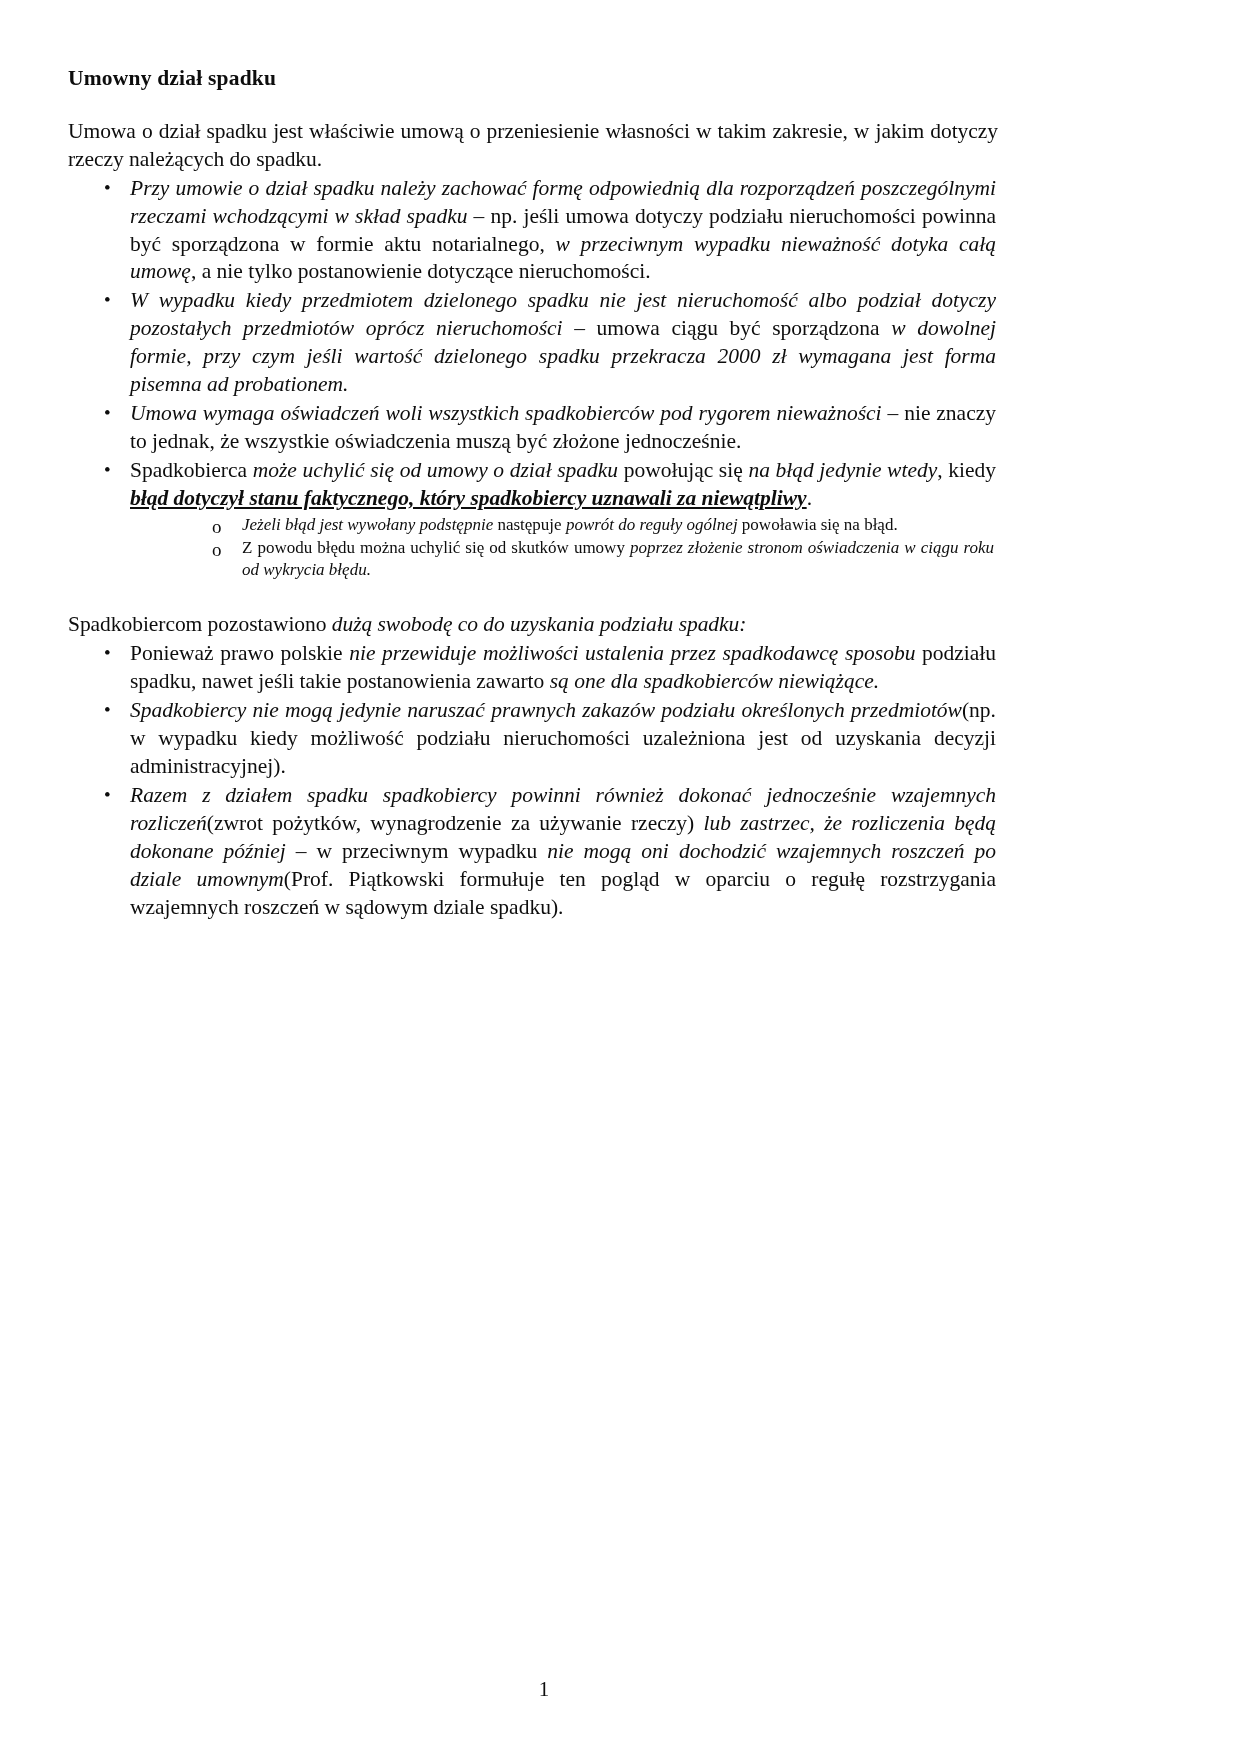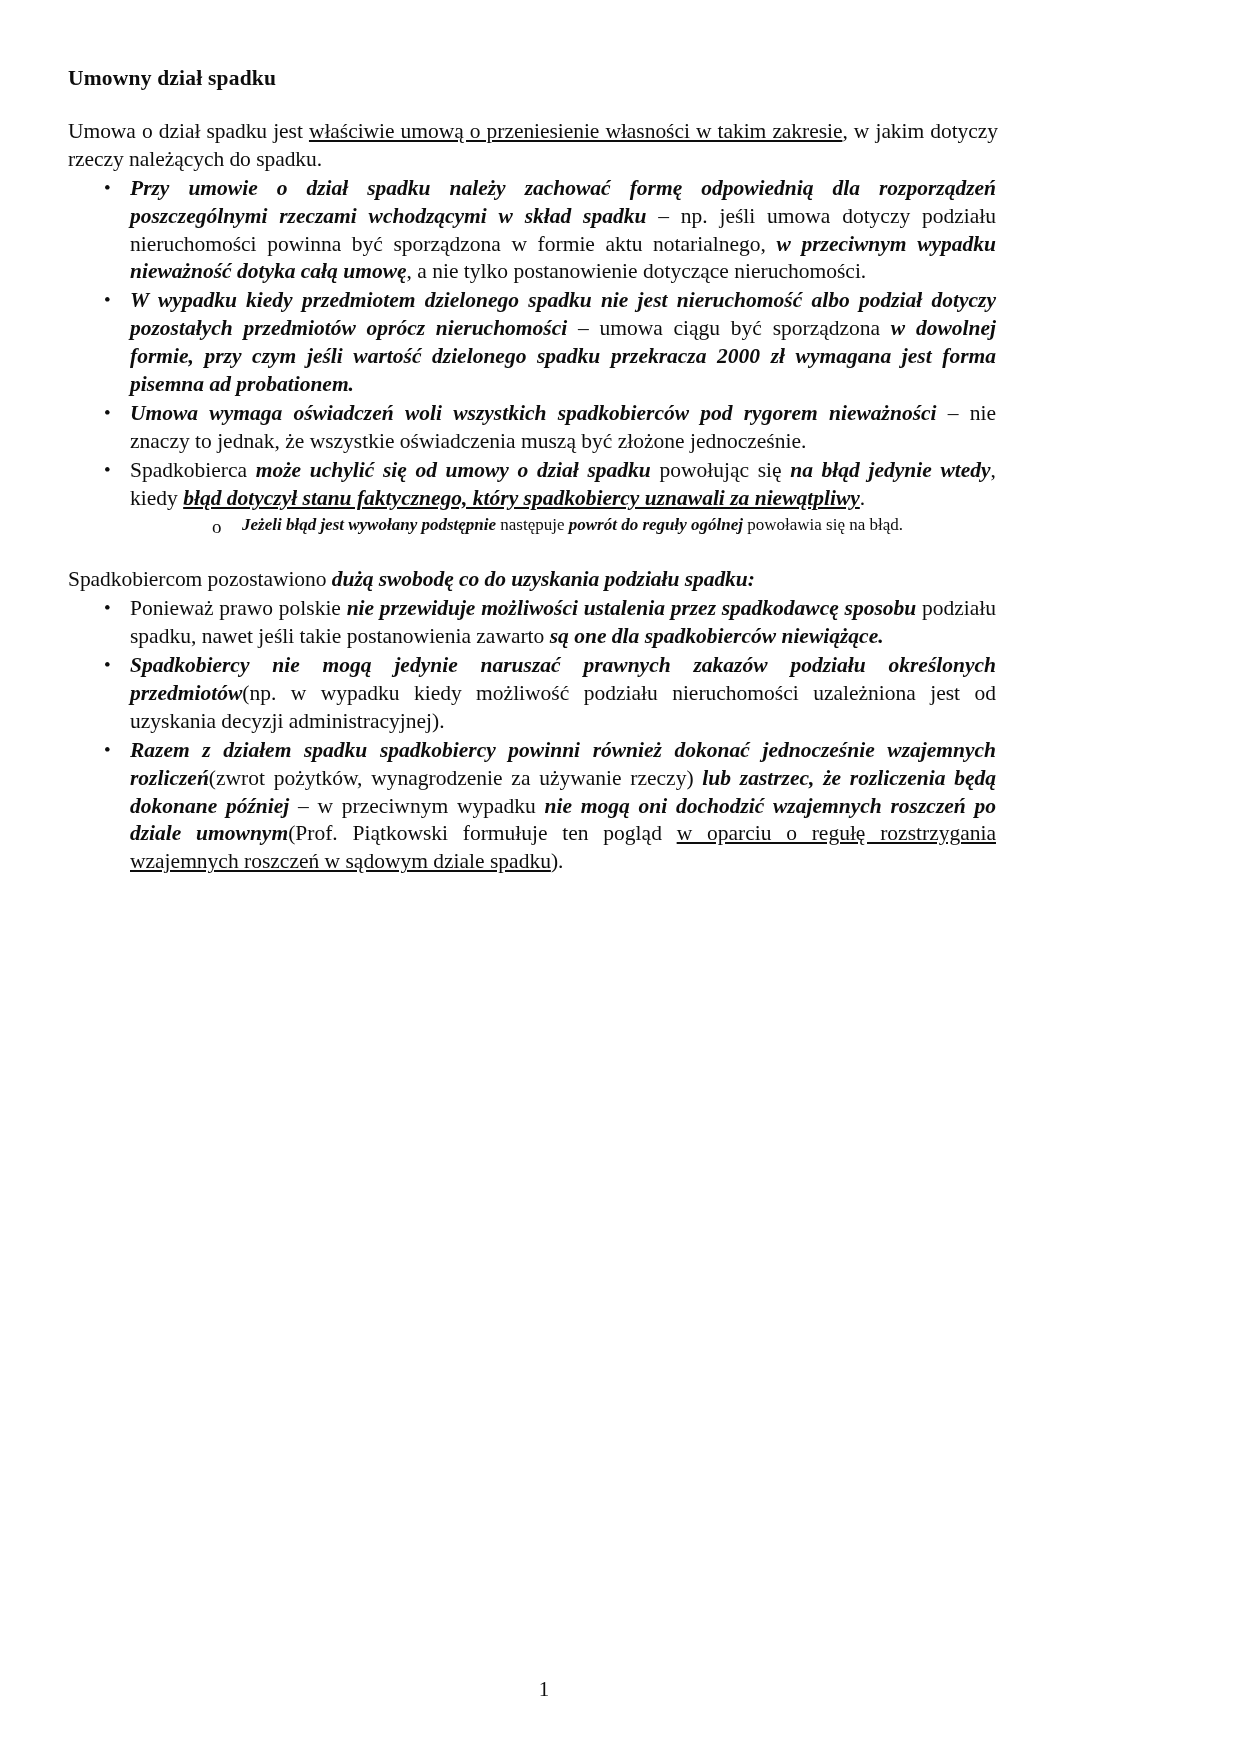--- a/index.html
+++ b/index.html
@@ -80,22 +80,22 @@
     content: "o";
     position: absolute;
     left: 36px;
     top: 0;
     font-size: 19px;
     line-height: 1.38;
   }
   .sub-wrap {
     margin-left: 46px;
   }
-  .bi { font-weight: bold; font-style: italic; }
-  .u  { text-decoration: underline; }
+  .bi { font-weight: normal; font-style: italic; }
+  .u  { }
   .biu { font-weight: bold; font-style: italic; text-decoration: underline; }
   .page-number {
     position: absolute;
     left: 0;
     right: 0;
     bottom: 52px;
     text-align: center;
     font-size: 21px;
   }
 </style>
@@ -120,20 +120,23 @@
     <li>
       <span class="bi">Umowa wymaga oświadczeń woli wszystkich spadkobierców pod rygorem nieważności</span><span> – nie znaczy to jednak, że wszystkie oświadczenia muszą być złożone jednocześnie.</span>
     </li>
     <li>
       <span>Spadkobierca </span><span class="bi">może uchylić się od umowy o dział spadku</span><span> powołując się </span><span class="bi">na błąd jedynie wtedy</span><span>, kiedy </span><span class="biu">błąd dotyczył stanu faktycznego, który spadkobiercy uznawali za niewątpliwy</span><span>.</span>
       <div class="sub-wrap">
         <ul class="lvl2">
           <li>
             <span class="bi">Jeżeli błąd jest wywołany podstępnie</span><span> następuje </span><span class="bi">powrót do reguły ogólnej</span><span> powoławia się na błąd.</span>
           </li>
+          <li>
+            <span>Z powodu błędu można uchylić się od skutków umowy </span><span class="bi">poprzez złożenie stronom oświadczenia w ciągu roku od wykrycia błędu.</span>
+          </li>
         </ul>
       </div>
     </li>
   </ul>
 
   <p class="body-para tight">
     <span>Spadkobiercom pozostawiono </span><span class="bi">dużą swobodę co do uzyskania podziału spadku:</span>
   </p>
 
   <ul class="lvl1">

